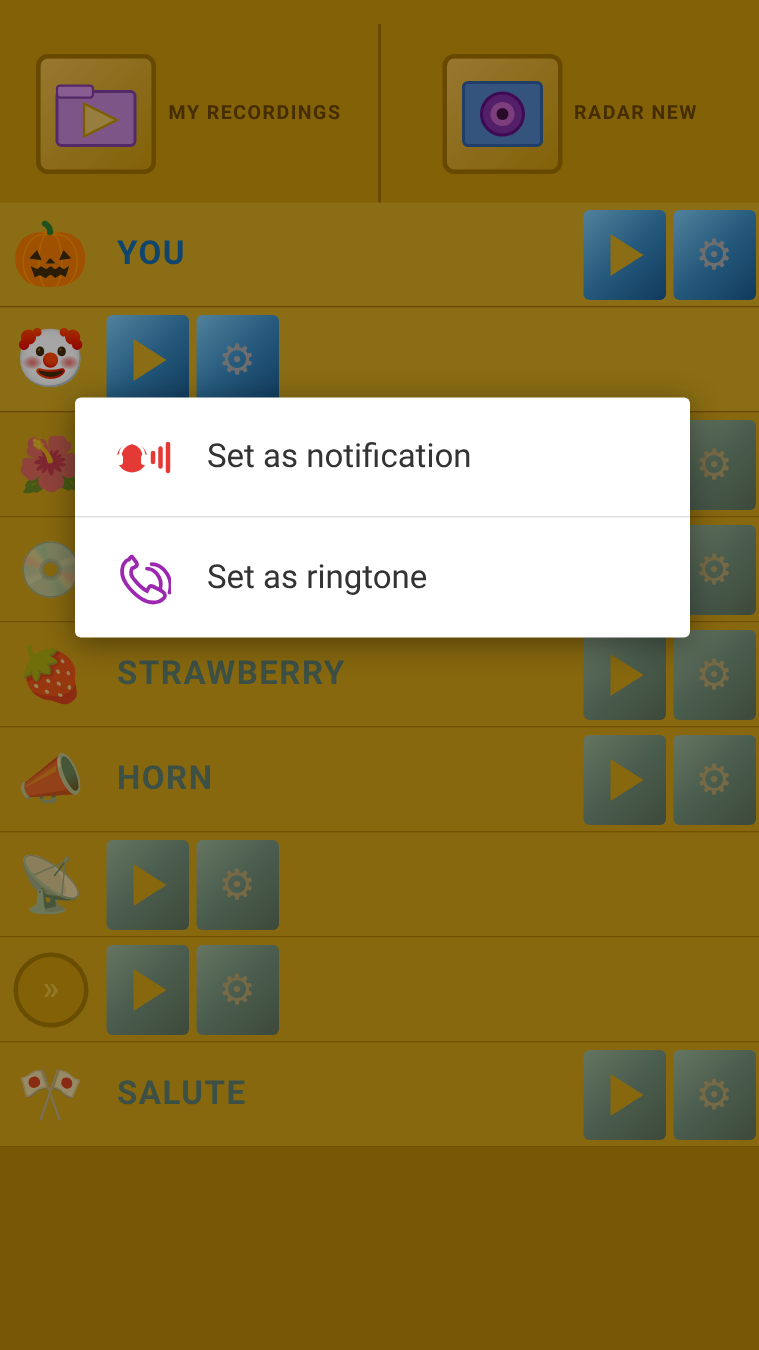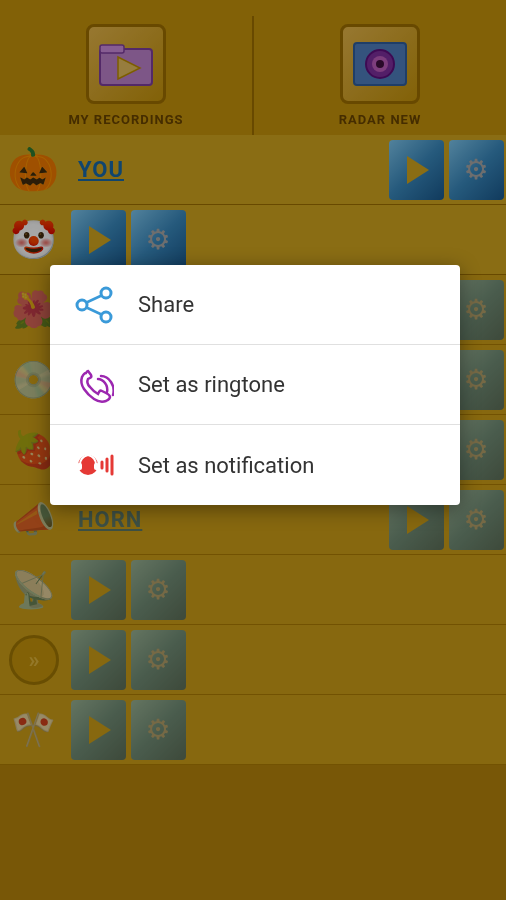--- a/index.html
+++ b/index.html
@@ -15,21 +15,21 @@
     
     .header {
       display: flex;
       width: 100%;
       height: 135px;
       background: #c8960c;
     }
     .header-btn {
       flex: 1;
       display: flex;
-      flex-direction: column;
+      flex-direction: row;
       align-items: center;
       justify-content: center;
       gap: 8px;
       cursor: pointer;
       margin-top: 16px;
     }
     .header-btn:first-child {
       border-right: 2px solid #a07000;
     }
     .header-icon-box {
@@ -70,21 +70,20 @@
       overflow: hidden;
       flex-shrink: 0;
     }
     .list-row-label {
       flex: 1;
       font-size: 22px;
       font-weight: bold;
       color: #1a6baa;
       padding-left: 10px;
       letter-spacing: 1px;
-      text-decoration: underline;
     }
     .list-row-actions {
       display: flex;
       height: 70px;
     }
     .action-btn {
       width: 60px;
       height: 70px;
       display: flex;
       align-items: center;
@@ -403,77 +402,66 @@
           <span class="gear-shape">⚙</span>
         </div>
       </div>
     </div>
   </div>
 
   <div class="list-row dimmed-row">
     <div class="list-row-thumb">
       <span class="thumb-flag">🎌</span>
     </div>
+    <span class="list-row-label">SALUTE</span>
     <div class="list-row-actions">
       <div class="action-btn">
         <div class="play-icon-box">
           <div class="play-triangle"></div>
         </div>
       </div>
       <div class="action-btn">
         <div class="gear-icon-box">
           <span class="gear-shape">⚙</span>
         </div>
       </div>
     </div>
   </div>
 
 </div>
 
 <div class="overlay"></div>
 
 <div class="context-menu">
 
+
+
   <div class="menu-item">
-    <div class="menu-icon share-svg">
-      <svg width="40" height="40" viewBox="0 0 40 40">
-        <circle cx="32" cy="8" r="5" fill="none" stroke="#3a9ad9" stroke-width="3"></circle>
-        <circle cx="8" cy="20" r="5" fill="none" stroke="#3a9ad9" stroke-width="3"></circle>
-        <circle cx="32" cy="32" r="5" fill="none" stroke="#3a9ad9" stroke-width="3"></circle>
-        <line x1="27.5" y1="10.5" x2="12.5" y2="17.5" stroke="#3a9ad9" stroke-width="2.5"></line>
-        <line x1="12.5" y1="22.5" x2="27.5" y2="29.5" stroke="#3a9ad9" stroke-width="2.5"></line>
+    <div class="menu-icon notification-svg">
+      <svg width="44" height="40" viewBox="0 0 44 40">
+
+        <circle cx="16" cy="20" r="10" fill="#e53935"></circle>
+
+        <path d="M8 20 Q8 12 16 10 Q24 12 24 20" fill="none" stroke="#fff" stroke-width="2"></path>
+        <rect x="5" y="18" width="5" height="7" rx="2" fill="#fff"></rect>
+        <rect x="22" y="18" width="5" height="7" rx="2" fill="#fff"></rect>
+
+        <line x1="30" y1="17" x2="30" y2="23" stroke="#e53935" stroke-width="3" stroke-linecap="round"></line>
+        <line x1="35" y1="14" x2="35" y2="26" stroke="#e53935" stroke-width="3" stroke-linecap="round"></line>
+        <line x1="40" y1="11" x2="40" y2="29" stroke="#e53935" stroke-width="3" stroke-linecap="round"></line>
       </svg>
     </div>
-    <span class="menu-label">Share</span>
-  </div>
-
+    <span class="menu-label">Set as notification</span>
+  </div>
 
   <div class="menu-item">
     <div class="menu-icon ringtone-svg">
       <svg width="40" height="40" viewBox="0 0 40 40">
 
         <path d="M12 8 Q10 8 8 12 Q6 18 10 24 Q14 30 20 34 Q26 38 32 36 Q36 34 36 32 Q36 30 32 28 L28 26 Q26 25 25 27 L24 29 Q20 27 16 22 Q12 18 14 14 L16 13 Q18 12 17 10 L14 6 Q13 6 12 8Z" fill="none" stroke="#9c27b0" stroke-width="2.5"></path>
         <path d="M24 14 Q28 14 31 18 Q34 22 33 27" fill="none" stroke="#9c27b0" stroke-width="2.5" stroke-linecap="round"></path>
         <path d="M27 11 Q33 11 37 17 Q41 23 39 30" fill="none" stroke="#9c27b0" stroke-width="2.5" stroke-linecap="round"></path>
       </svg>
     </div>
     <span class="menu-label">Set as ringtone</span>
   </div>
 
-  <div class="menu-item">
-    <div class="menu-icon notification-svg">
-      <svg width="44" height="40" viewBox="0 0 44 40">
-
-        <circle cx="16" cy="20" r="10" fill="#e53935"></circle>
-
-        <path d="M8 20 Q8 12 16 10 Q24 12 24 20" fill="none" stroke="#fff" stroke-width="2"></path>
-        <rect x="5" y="18" width="5" height="7" rx="2" fill="#fff"></rect>
-        <rect x="22" y="18" width="5" height="7" rx="2" fill="#fff"></rect>
-
-        <line x1="30" y1="17" x2="30" y2="23" stroke="#e53935" stroke-width="3" stroke-linecap="round"></line>
-        <line x1="35" y1="14" x2="35" y2="26" stroke="#e53935" stroke-width="3" stroke-linecap="round"></line>
-        <line x1="40" y1="11" x2="40" y2="29" stroke="#e53935" stroke-width="3" stroke-linecap="round"></line>
-      </svg>
-    </div>
-    <span class="menu-label">Set as notification</span>
-  </div>
-
 </div>
 
 </body></html>

